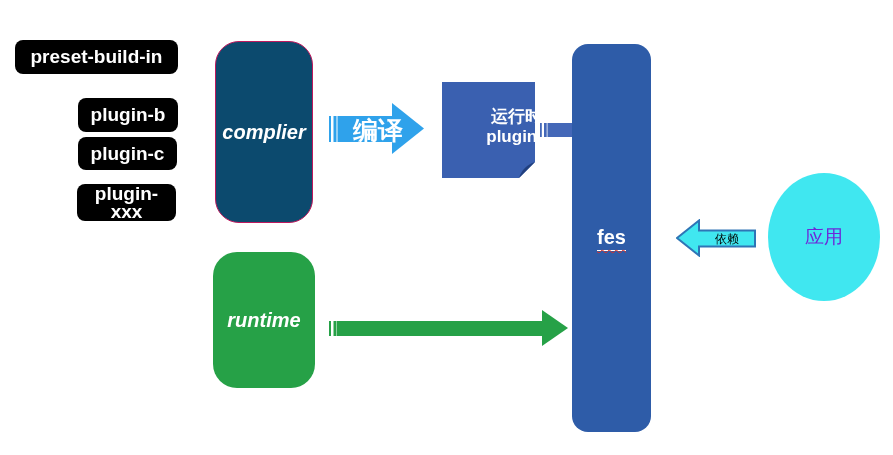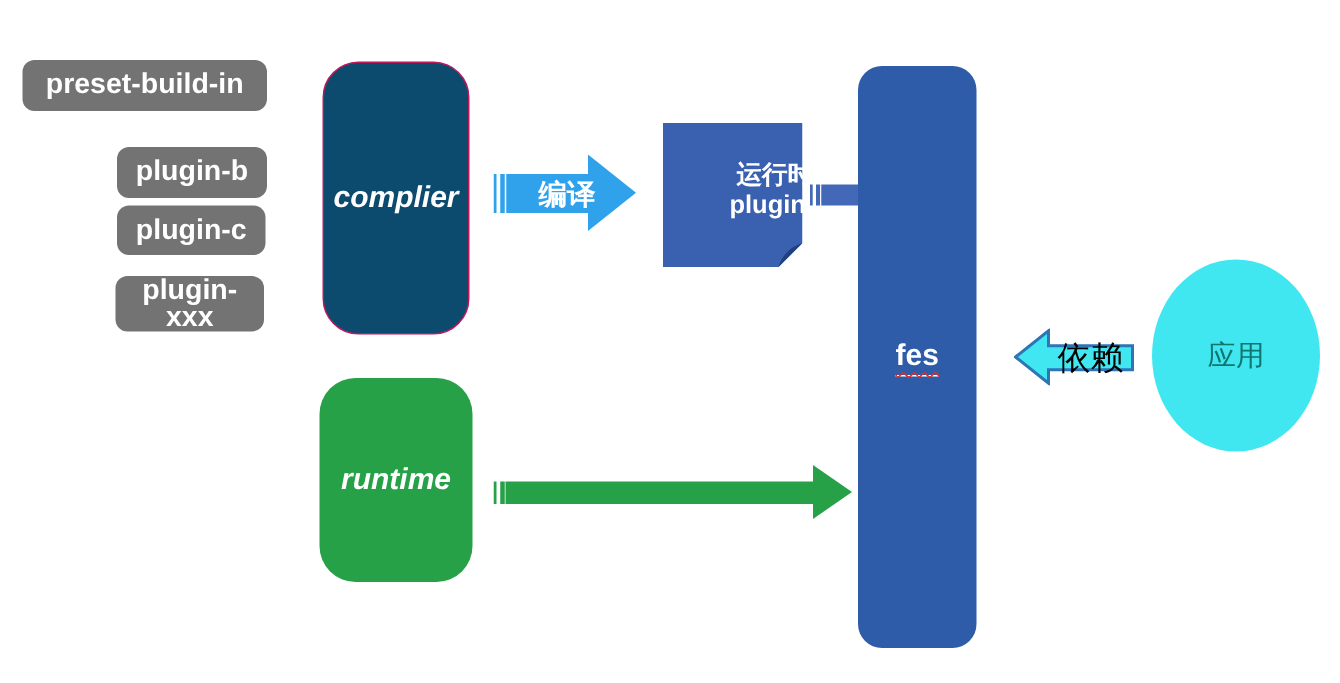--- a/index.html
+++ b/index.html
@@ -4,21 +4,21 @@
 <style>
   html,body{margin:0;padding:0;background:#fff;}
   #canvas{
     position:relative;width:893px;height:455px;background:#ffffff;overflow:hidden;
     font-family:"Liberation Sans","DejaVu Sans",sans-serif;
   }
   .abs{position:absolute;}
 
   
   .chip{
-    background:#737373;border-radius:8px;color:#fff;
+    background:#000000;border-radius:8px;color:#fff;
     display:flex;align-items:center;justify-content:center;text-align:center;
     font-size:19px;font-weight:600;line-height:18px;
   }
   .chip .wrap-narrow{width:80px;}
 
   
   .node{
     color:#fff;display:flex;align-items:center;justify-content:center;
     font-size:20px;font-weight:600;text-align:center;
   }
@@ -35,30 +35,30 @@
 
   
   .note-box{width:93px;height:96px;}
   .note-text{
     position:absolute;left:0;top:0;width:100%;height:100%;
     display:flex;flex-direction:column;align-items:center;justify-content:center;
     color:#fff;font-size:17px;font-weight:600;line-height:20px;padding-bottom:6px;box-sizing:border-box;margin-left:28px;
   }
 
   
-  .arrow-label-light{color:#fff;font-size:19px;font-weight:700;
+  .arrow-label-light{color:#fff;font-size:25px;font-weight:700;
     display:flex;align-items:center;justify-content:center;}
-  .arrow-label-dark{color:#000;font-size:22px;font-weight:400;
+  .arrow-label-dark{color:#000;font-size:12px;font-weight:400;
     display:flex;align-items:center;justify-content:center;}
 
   
   .ellipse{
     background:#40E7F0;border-radius:50%;
     display:flex;align-items:center;justify-content:center;
-    color:#0f766e;font-size:19px;
+    color:#6d28d9;font-size:19px;
   }
   svg{display:block;}
 </style>
 </head>
 <body>
 
 <div id="canvas">
 
   <div class="abs chip" style="left:15px;top:40px;width:163px;height:34px;">
     <span>preset-build-in</span>

